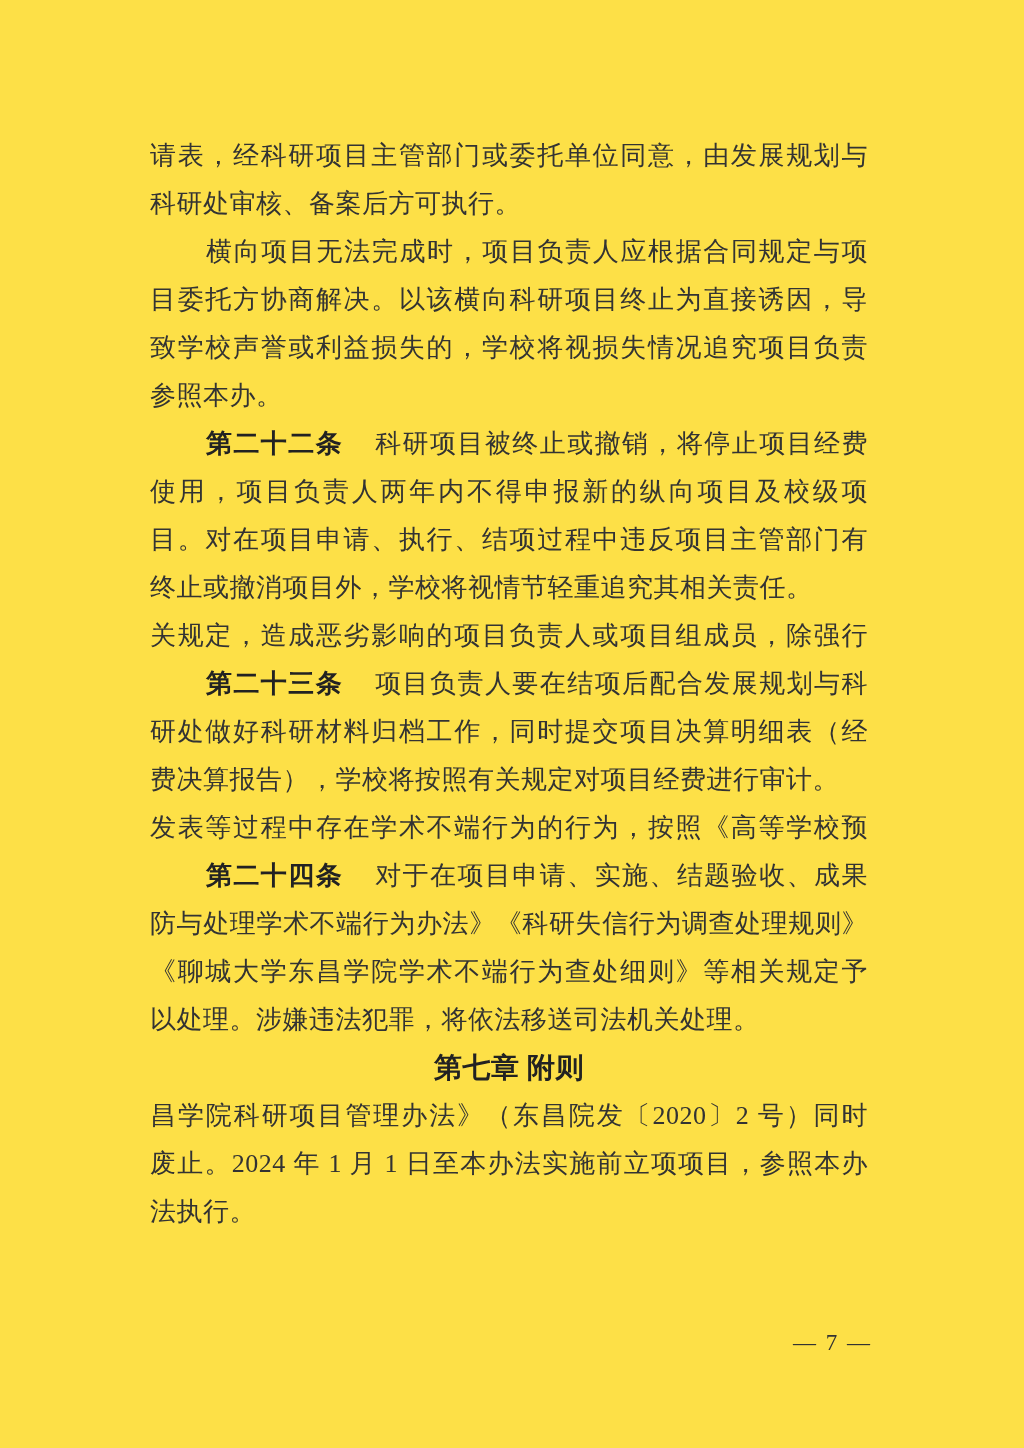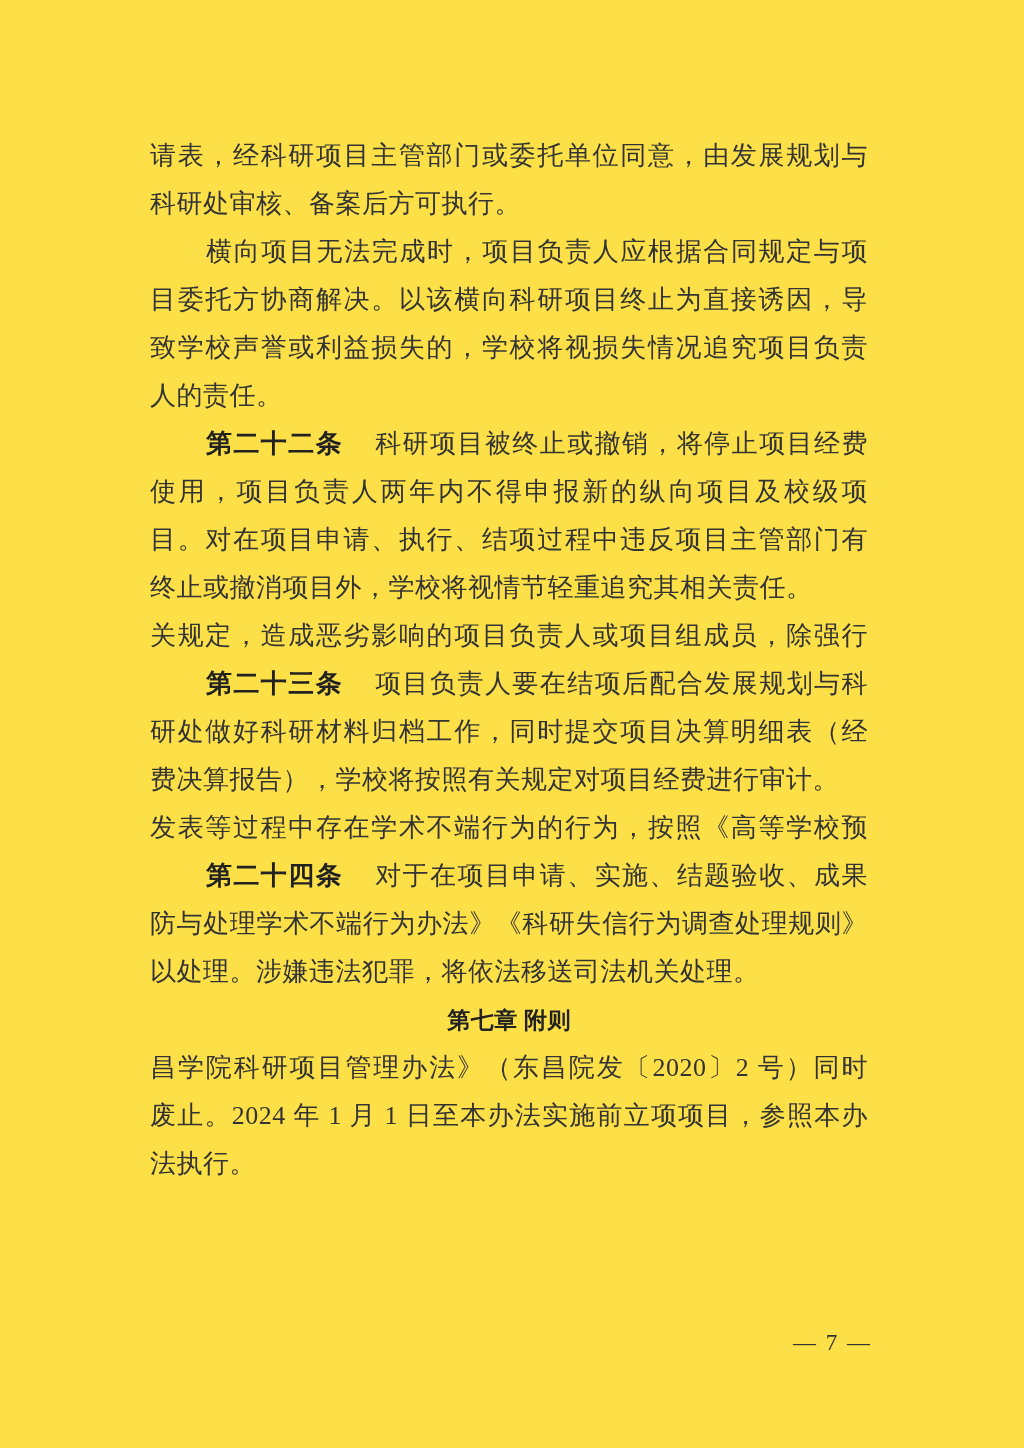--- a/index.html
+++ b/index.html
@@ -42,21 +42,21 @@
     text-align: center;
     text-align-last: left;
   }
   .line.center {
     text-align: center;
     text-align-last: center;
     padding-left: 0;
   }
   .line.heading .txt {
     font-weight: bold;
-    font-size: 23px;
+    font-size: 28px;
     color: #222222;
   }
   .term {
     font-weight: bold;
     color: #222222;
     margin-right: 32px;
   }
   .footer {
     position: absolute;
     top: 1330px;
@@ -75,21 +75,21 @@
   <div class="line"><span class="txt">请表，经科研项目主管部门或委托单位同意，由发展规划与</span></div>
 
   <div class="line endline"><span class="txt">科研处审核、备案后方可执行。</span></div>
 
   <div class="line indent"><span class="txt">横向项目无法完成时，项目负责人应根据合同规定与项</span></div>
 
   <div class="line"><span class="txt">目委托方协商解决。以该横向科研项目终止为直接诱因，导</span></div>
 
   <div class="line"><span class="txt">致学校声誉或利益损失的，学校将视损失情况追究项目负责</span></div>
 
-  <div class="line endline"><span class="txt">人的责任。</span></div>
+  <div class="line endline"><span class="txt">参照本办。</span></div>
 
   <div class="line indent"><span class="term">第二十二条</span><span class="txt">科研项目被终止或撤销，将停止项目经费</span></div>
 
   <div class="line"><span class="txt">使用，项目负责人两年内不得申报新的纵向项目及校级项</span></div>
 
   <div class="line"><span class="txt">目。对在项目申请、执行、结项过程中违反项目主管部门有</span></div>
 
   <div class="line endline"><span class="txt">终止或撤消项目外，学校将视情节轻重追究其相关责任。</span></div>
 
   <div class="line"><span class="txt">关规定，造成恶劣影响的项目负责人或项目组成员，除强行</span></div>
@@ -99,20 +99,21 @@
   <div class="line"><span class="txt">研处做好科研材料归档工作，同时提交项目决算明细表（经</span></div>
 
   <div class="line endline"><span class="txt">费决算报告），学校将按照有关规定对项目经费进行审计。</span></div>
 
   <div class="line"><span class="txt">发表等过程中存在学术不端行为的行为，按照《高等学校预</span></div>
 
   <div class="line indent"><span class="term">第二十四条</span><span class="txt">对于在项目申请、实施、结题验收、成果</span></div>
 
   <div class="line"><span class="txt">防与处理学术不端行为办法》《科研失信行为调查处理规则》</span></div>
 
+  <div class="line"><span class="txt">《聊城大学东昌学院学术不端行为查处细则》等相关规定予</span></div>
 
   <div class="line endline"><span class="txt">以处理。涉嫌违法犯罪，将依法移送司法机关处理。</span></div>
 
   <div class="line center heading"><span class="txt">第七章 附则</span></div>
 
 
   <div class="line"><span class="txt">昌学院科研项目管理办法》（东昌院发〔2020〕2 号）同时</span></div>
 
   <div class="line"><span class="txt">废止。2024 年 1 月 1 日至本办法实施前立项项目，参照本办</span></div>
 

